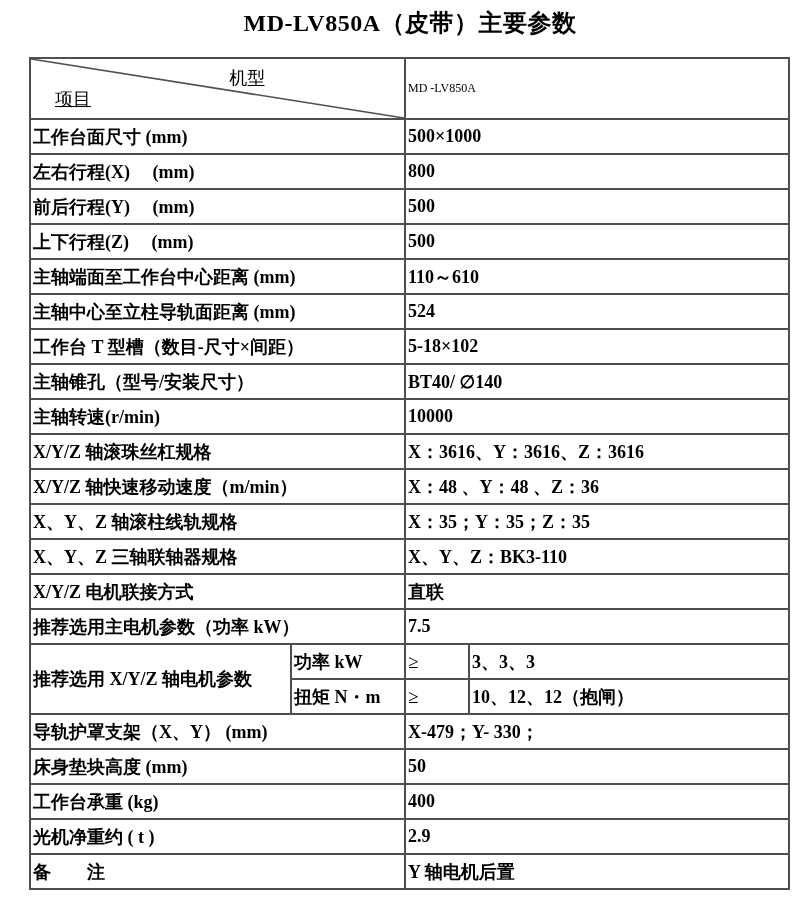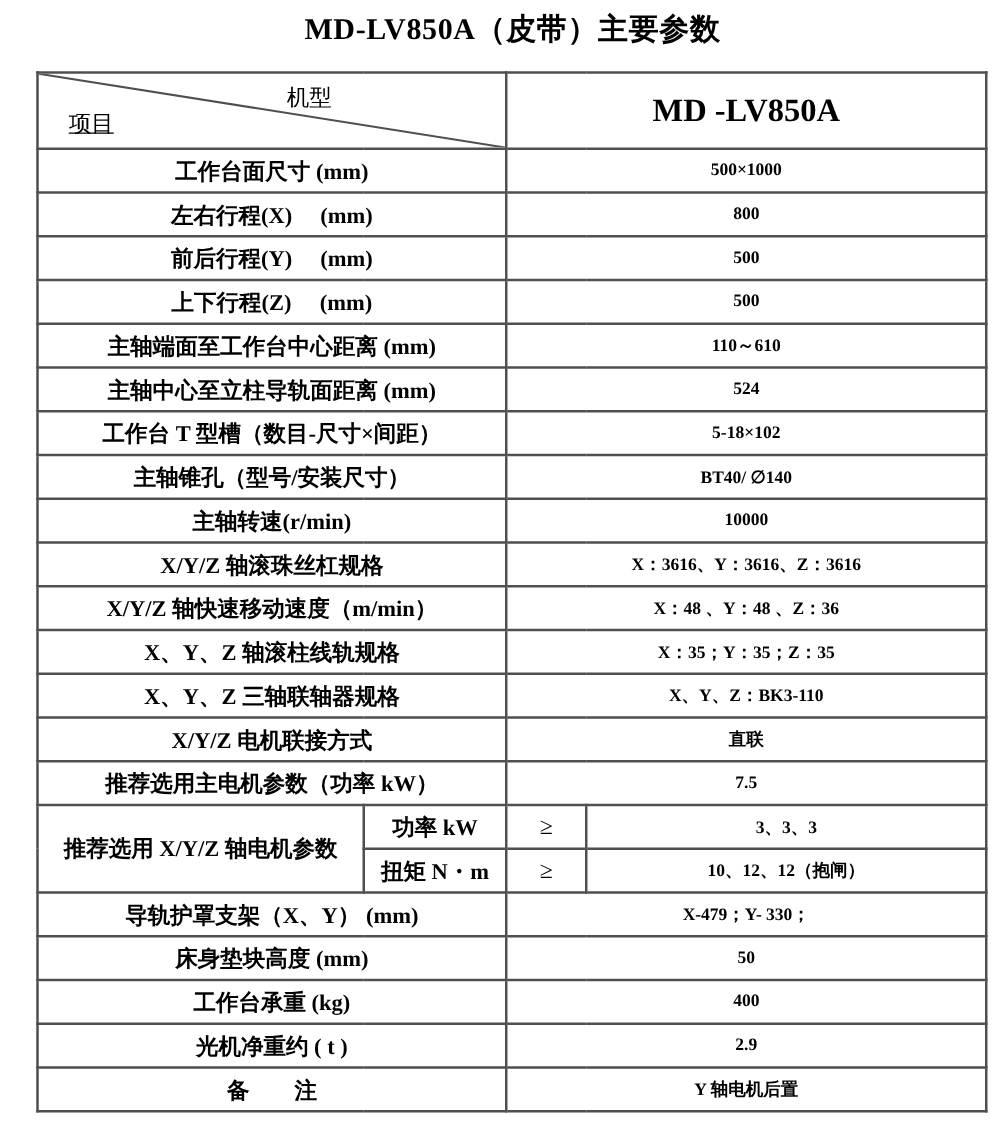--- a/index.html
+++ b/index.html
@@ -32,34 +32,33 @@
     position: absolute;
     left: 29px;
     top: 57px;
     width: 759px;
     border-collapse: collapse;
     table-layout: fixed;
     border: 2px solid #3c3c3c;
   }
   table.spec-table td {
     border: 2px solid #4f4f4f;
-    text-align: center;
     vertical-align: middle;
     padding: 0 2px;
     overflow: hidden;
   }
   tr.data-row { height: 35px; }
   tr.header-row { height: 61px; }
   .lbl {
     font-size: 18px;
     font-weight: bold;
     white-space: nowrap;
   }
   .val {
-    font-size: 14px;
+    font-size: 18px;
     font-weight: bold;
     white-space: nowrap;
   }
   .op {
     font-size: 19px;
     font-weight: normal;
   }
   .corner-cell {
     position: relative;
     padding: 0;
@@ -78,22 +77,22 @@
     font-size: 18px;
   }
   .corner-bottom {
     position: absolute;
     bottom: 7px;
     left: 24px;
     font-size: 18px;
     text-decoration: underline;
   }
   .model-cell {
-    font-size: 26px;
-    font-weight: bold;
+    font-size: 12px;
+    font-weight: normal;
   }
 </style>
 </head>
 <body>
 
 <div class="page">
 
   <h1 class="title">MD-LV850A（皮带）主要参数</h1>
 
   <table class="spec-table">

